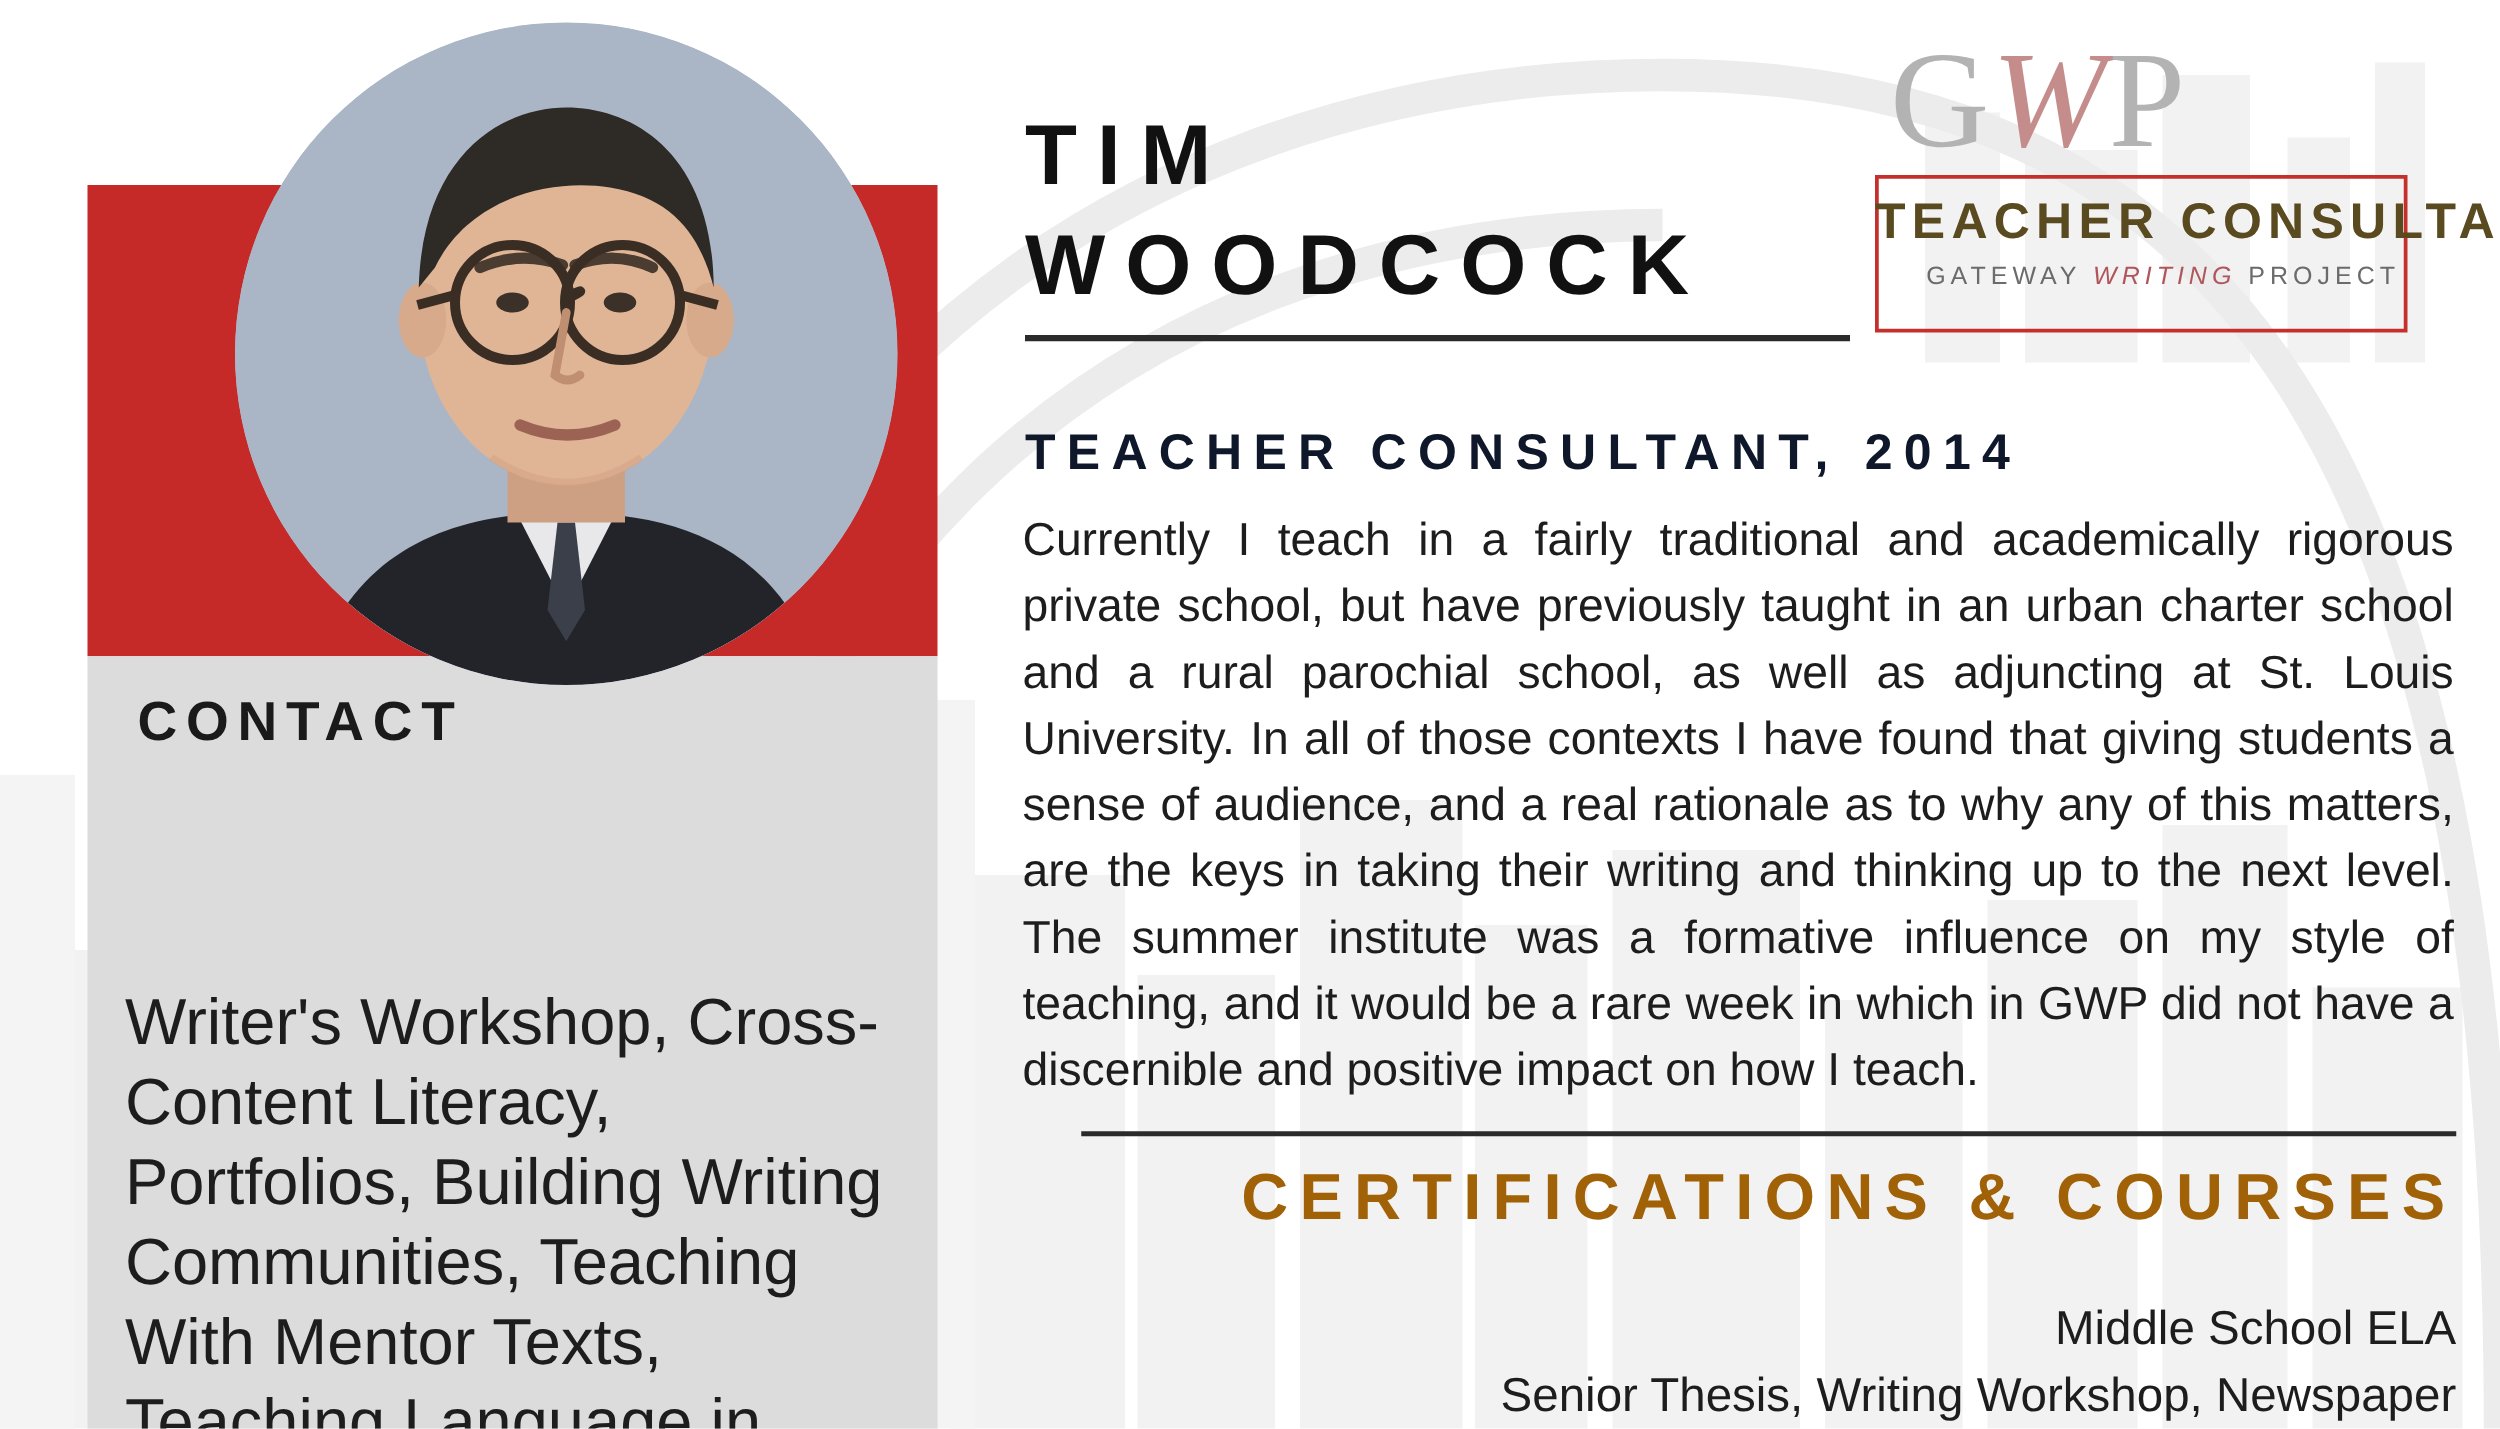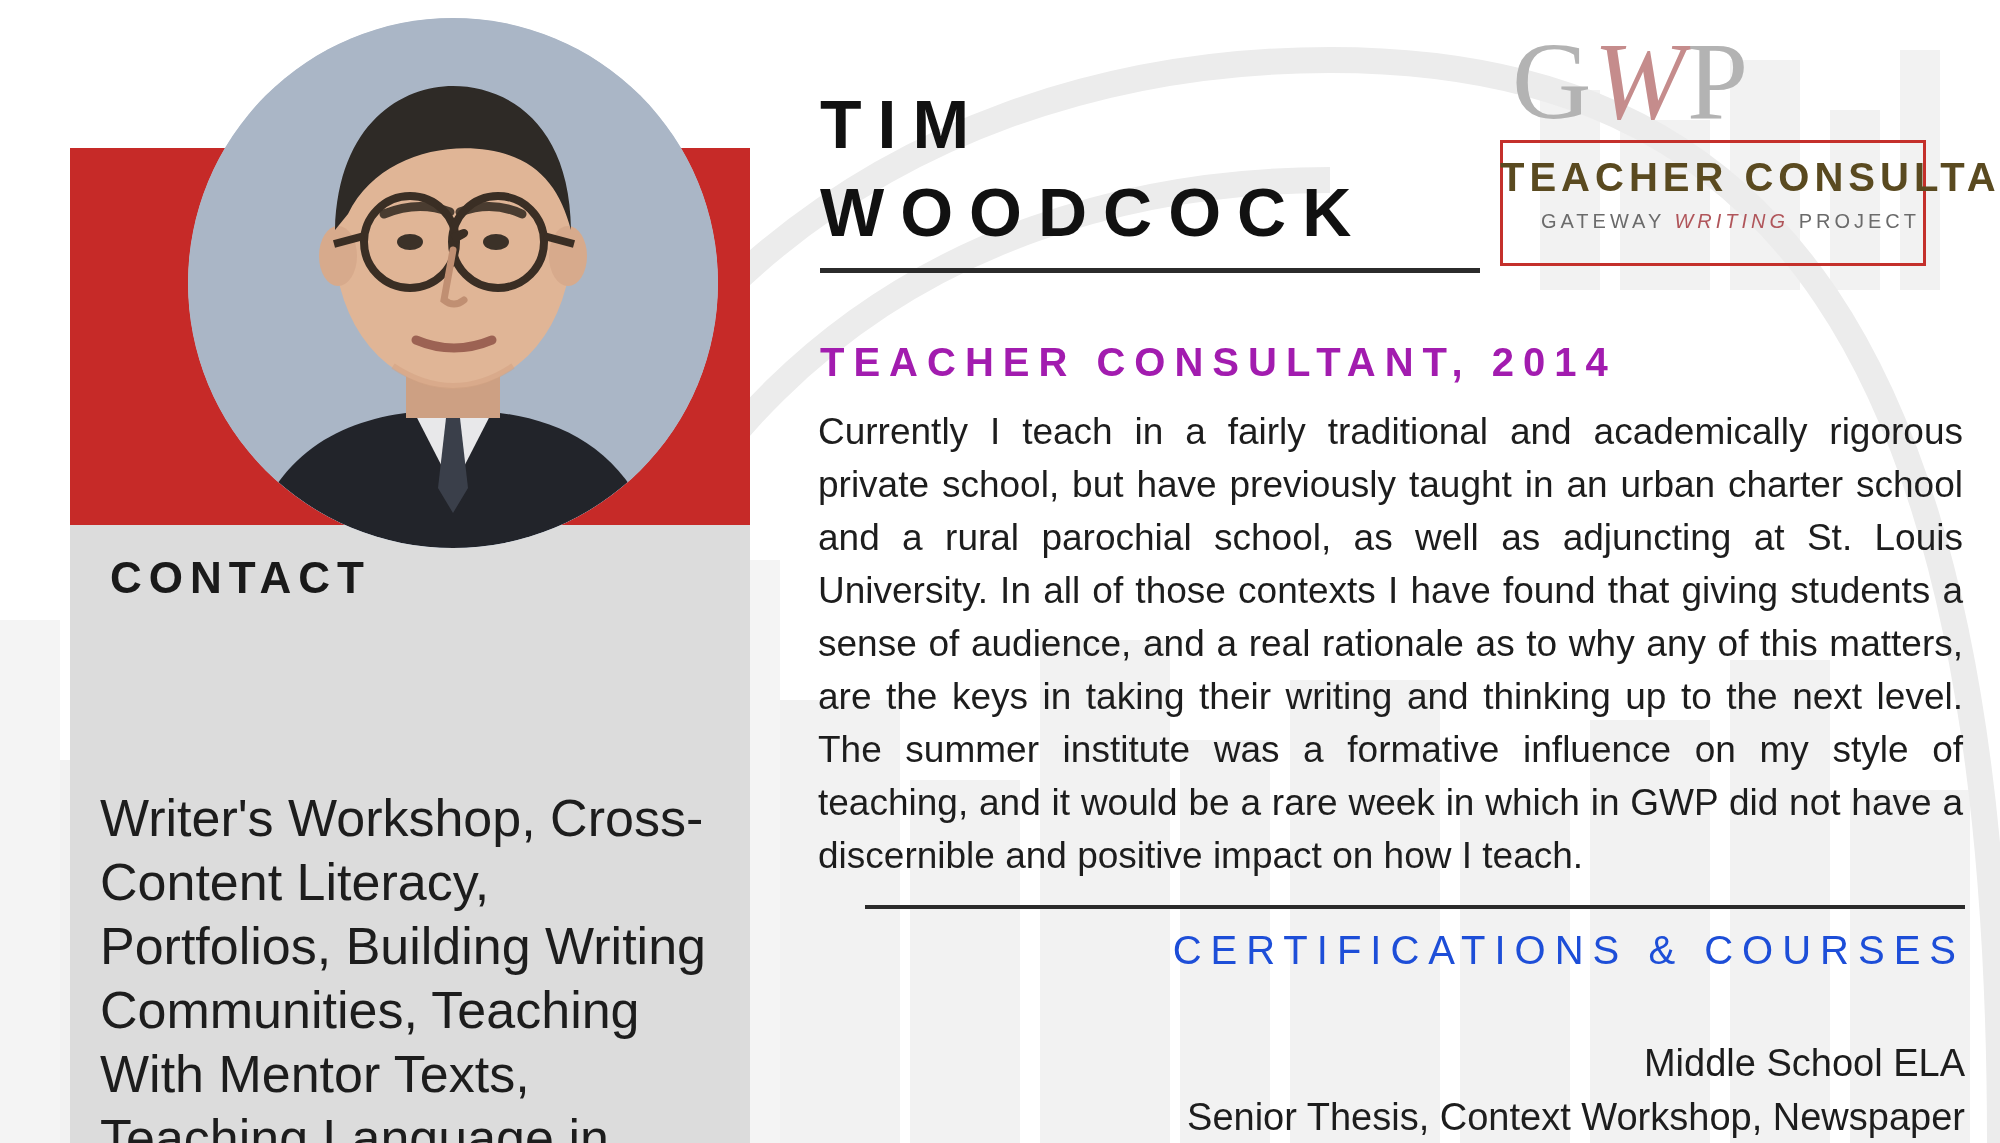--- a/index.html
+++ b/index.html
@@ -118,21 +118,21 @@
     background: #2b2b2b;
   }
 
   .role-heading {
     position: absolute;
     left: 820px;
     top: 340px;
     font-size: 40px;
     font-weight: bold;
     letter-spacing: 9px;
-    color: #a21caf;
+    color: #0f172a;
     white-space: nowrap;
   }
 
   .bio {
     position: absolute;
     left: 818px;
     top: 405px;
     width: 1145px;
     font-size: 37px;
     line-height: 53px;
@@ -145,24 +145,24 @@
     left: 865px;
     top: 905px;
     width: 1100px;
     height: 4px;
     background: #2b2b2b;
   }
   .cert-heading {
     position: absolute;
     right: 35px;
     top: 928px;
-    font-size: 40px;
-    font-weight: normal;
+    font-size: 52px;
+    font-weight: bold;
     letter-spacing: 9px;
-    color: #1d4ed8;
+    color: #a16207;
     white-space: nowrap;
   }
   .cert-list {
     position: absolute;
     right: 35px;
     top: 1000px;
     text-align: right;
     font-size: 38px;
     line-height: 54px;
     color: #1d1d1d;
@@ -320,21 +320,21 @@
   <div class="name-rule"></div>
 
   <div class="role-heading">TEACHER CONSULTANT, 2014</div>
 
   <div class="bio">Currently I teach in a fairly traditional and academically rigorous private school, but have previously taught in an urban charter school and a rural parochial school, as well as adjuncting at St. Louis University. In all of those contexts I have found that giving students a sense of audience, and a real rationale as to why any of this matters, are the keys in taking their writing and thinking up to the next level. The summer institute was a formative influence on my style of teaching, and it would be a rare week in which in GWP did not have a discernible and positive impact on how I teach.</div>
 
   <div class="cert-rule"></div>
   <div class="cert-heading">CERTIFICATIONS &amp; COURSES</div>
   <div class="cert-list">
     <div>Middle School ELA</div>
-    <div>Senior Thesis, Context Workshop, Newspaper</div>
+    <div>Senior Thesis, Writing Workshop, Newspaper</div>
   </div>
 
   <div class="logo">
     <div class="logo-gwp">
       <span class="logo-g">G</span><span class="logo-w">W</span><span class="logo-p">P</span>
     </div>
     <div class="logo-box"></div>
     <div class="logo-tc">TEACHER CONSULTANT</div>
     <div class="logo-sub"><span>GATEWAY </span><span class="em">WRITING</span><span> PROJECT</span></div>
   </div>

